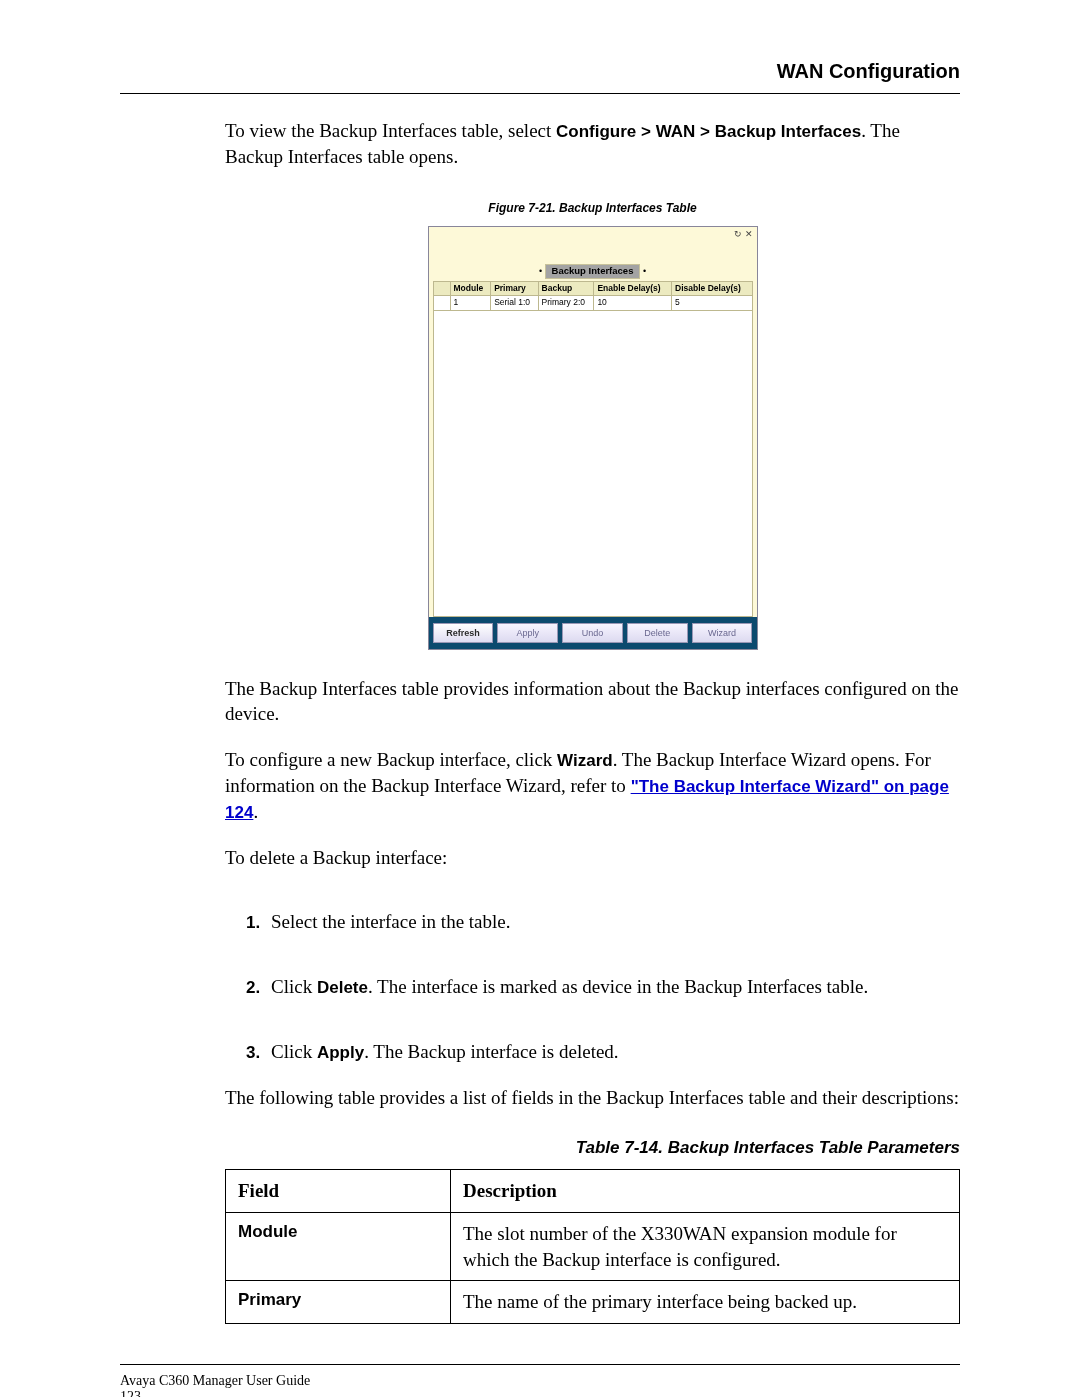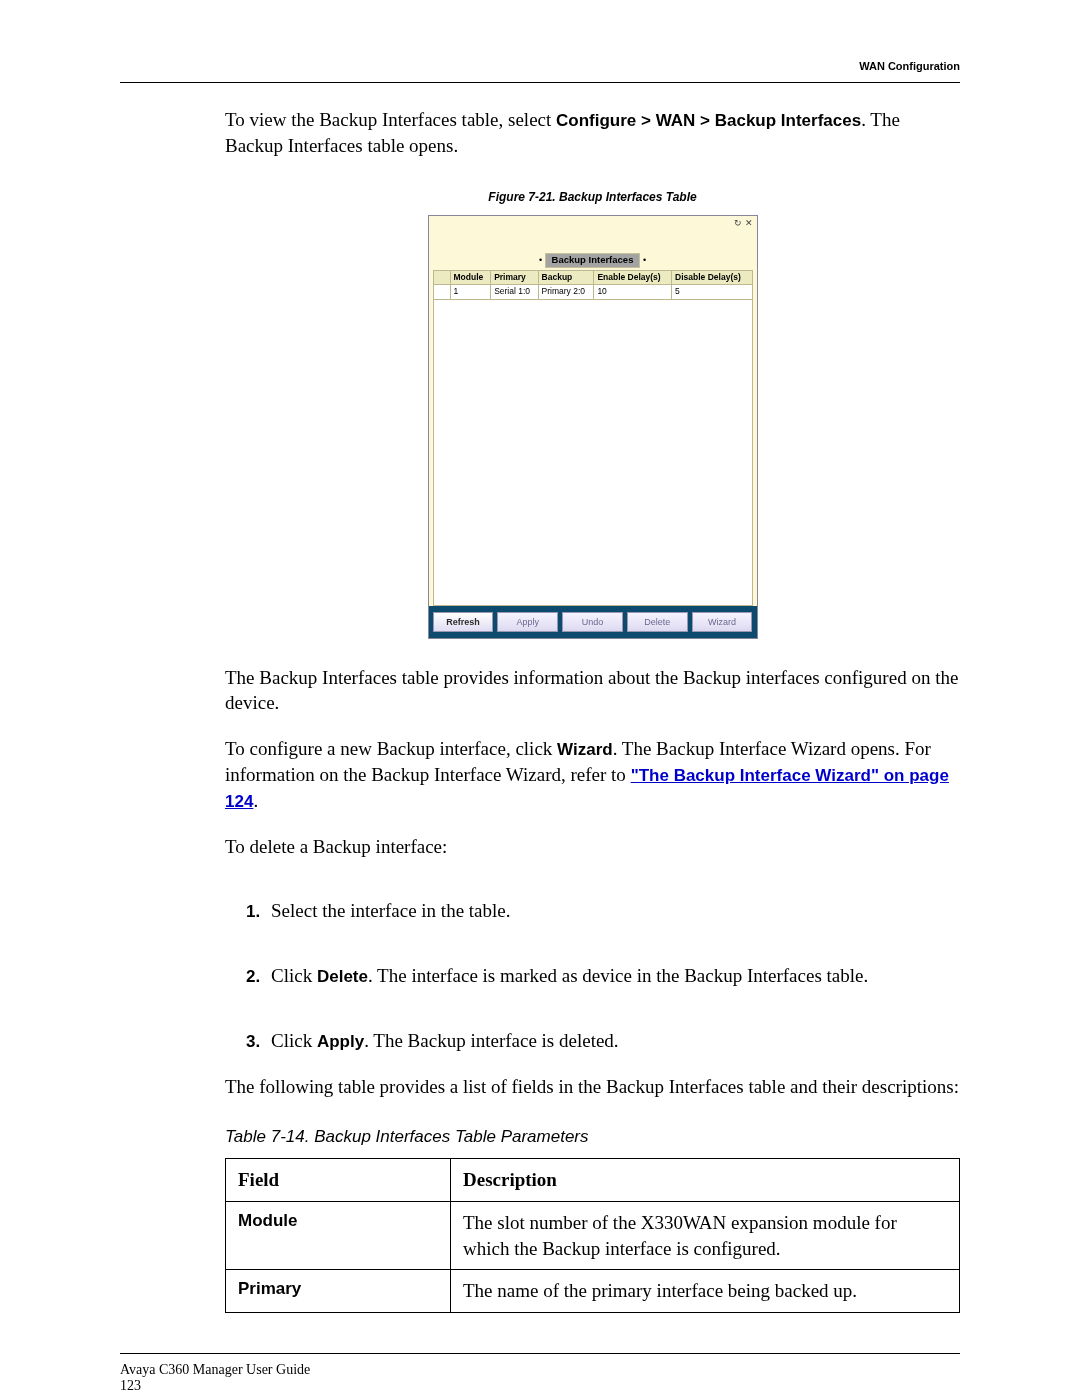--- a/index.html
+++ b/index.html
@@ -11,21 +11,21 @@
     width: 1080px;
   }
   .page {
     padding: 60px 120px 40px 120px;
     box-sizing: border-box;
   }
   .header-title {
     text-align: right;
     font-family: Arial, Helvetica, sans-serif;
     font-weight: bold;
-    font-size: 11px;
+    font-size: 20px;
     margin-bottom: 10px;
   }
   .rule {
     border: none;
     border-top: 1px solid #000;
     margin: 0 0 24px 0;
   }
   .content {
     margin-left: 105px;
     font-size: 19px;
@@ -132,23 +132,23 @@
     padding-left: 30px;
     margin: 0 0 20px 10px;
   }
   ol.steps li {
     margin-bottom: 14px;
     padding-left: 6px;
     margin-top: 39px;
   }
   ol.steps li::marker { font-weight: bold; font-family: Arial, Helvetica, sans-serif; font-size: 17px; }
   .table-caption {
-    text-align: left;
-    font-family: Arial, Helvetica, sans-serif;
-    font-weight: normal;
+    text-align: right;
+    font-family: Arial, Helvetica, sans-serif;
+    font-weight: bold;
     font-style: italic;
     font-size: 17px;
     margin: 26px 0 10px 0;
   }
   table.params {
     width: 100%;
     border-collapse: collapse;
     font-size: 19px;
   }
   table.params th, table.params td {

